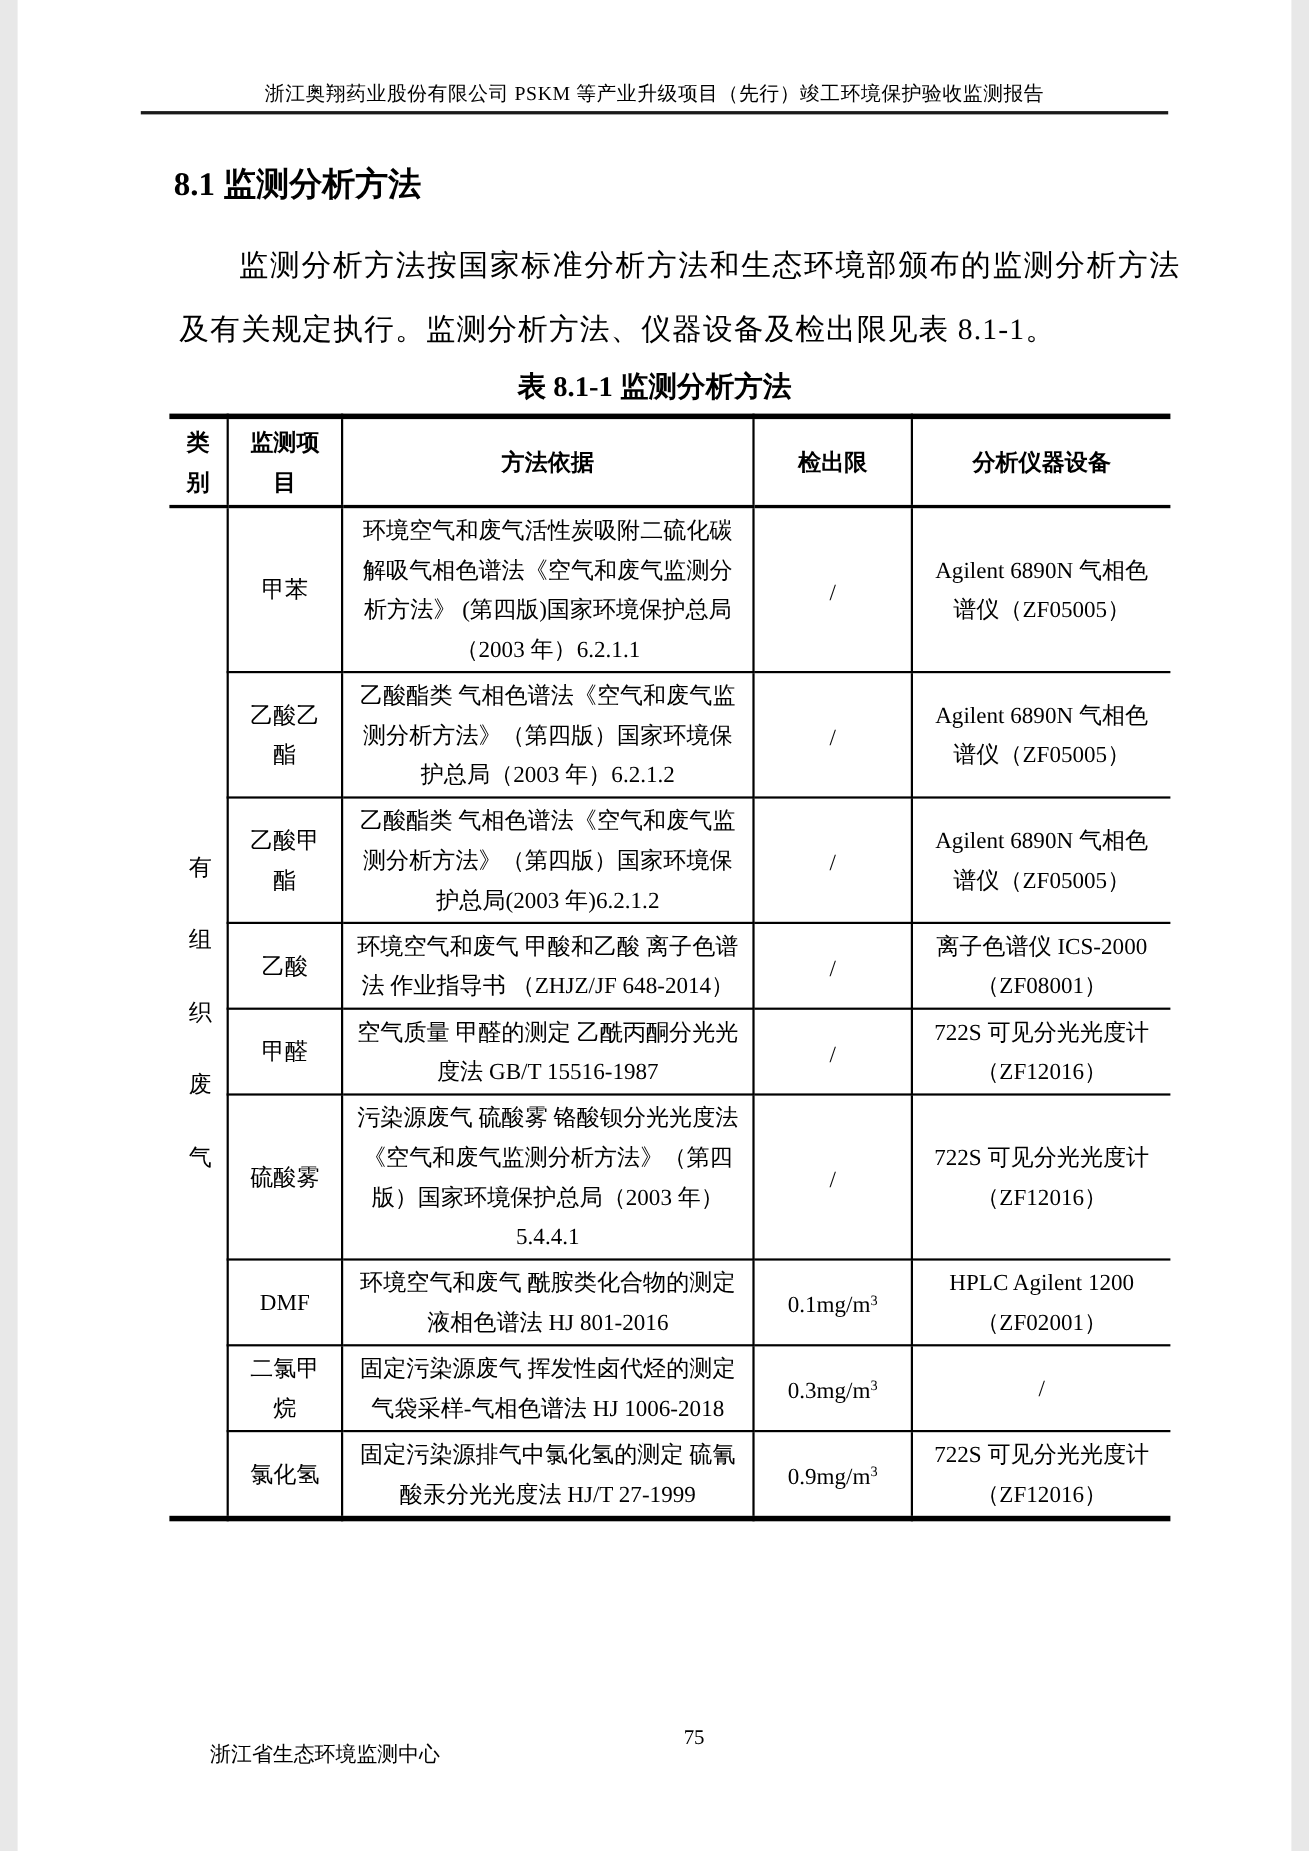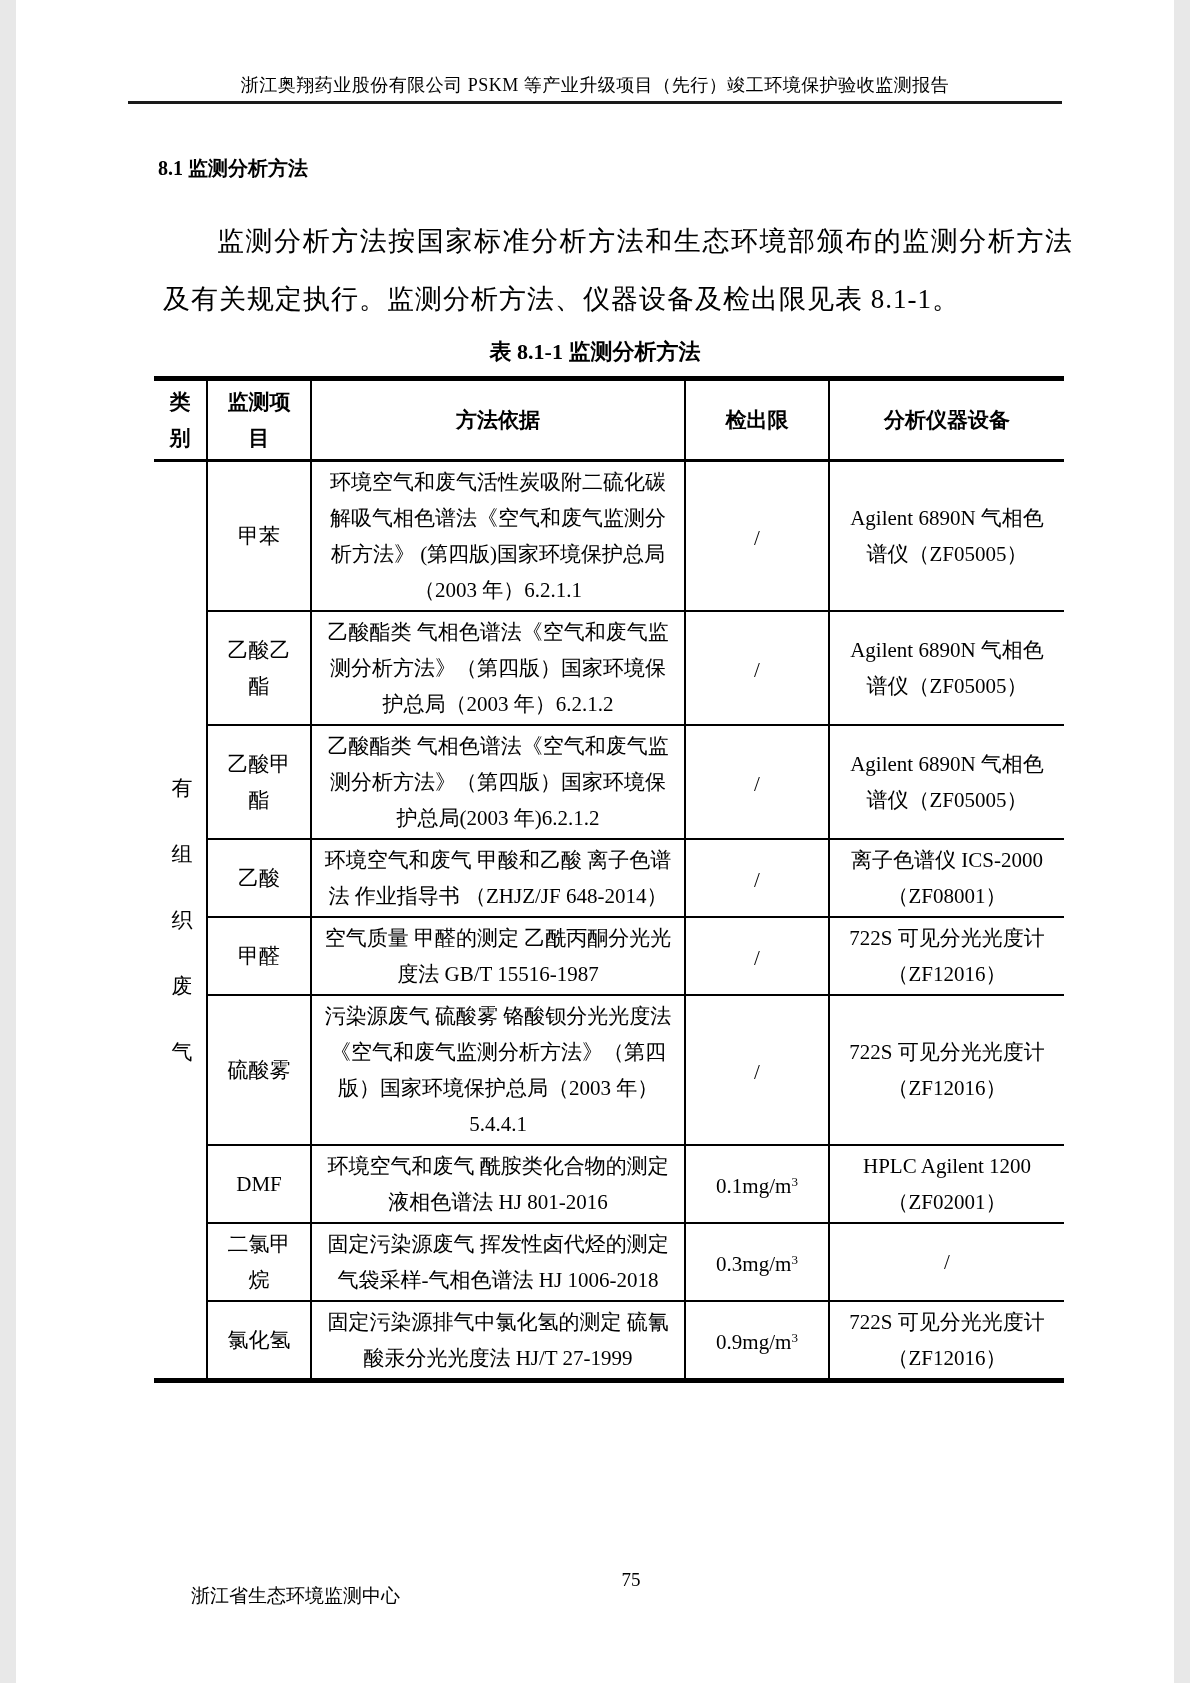--- a/index.html
+++ b/index.html
@@ -19,37 +19,37 @@
 
   .chapter-title {
     margin: 34px 0 0 0;
     text-align: center;
     font-size: 33px;
     font-weight: bold;
     line-height: 44px;
   }
   .section-heading {
     margin: 44px 0 0 142px;
-    font-size: 20px;
+    font-size: 30px;
     font-weight: bold;
     line-height: 40px;
   }
   .body-paragraph {
     margin: 24px 0 0 147px;
     width: 910px;
     font-size: 27px;
     line-height: 58px;
     letter-spacing: 1px;
     text-indent: 2em;
     text-align: justify;
   }
   .table-caption {
     margin-top: 8px;
     text-align: center;
-    font-size: 22px;
+    font-size: 26px;
     font-weight: bold;
     line-height: 32px;
   }
 
   .report-table {
     margin: 8px 0 0 138px;
     width: 910px;
     table-layout: fixed;
     border-collapse: collapse;
     border-top: 5px solid #000;

